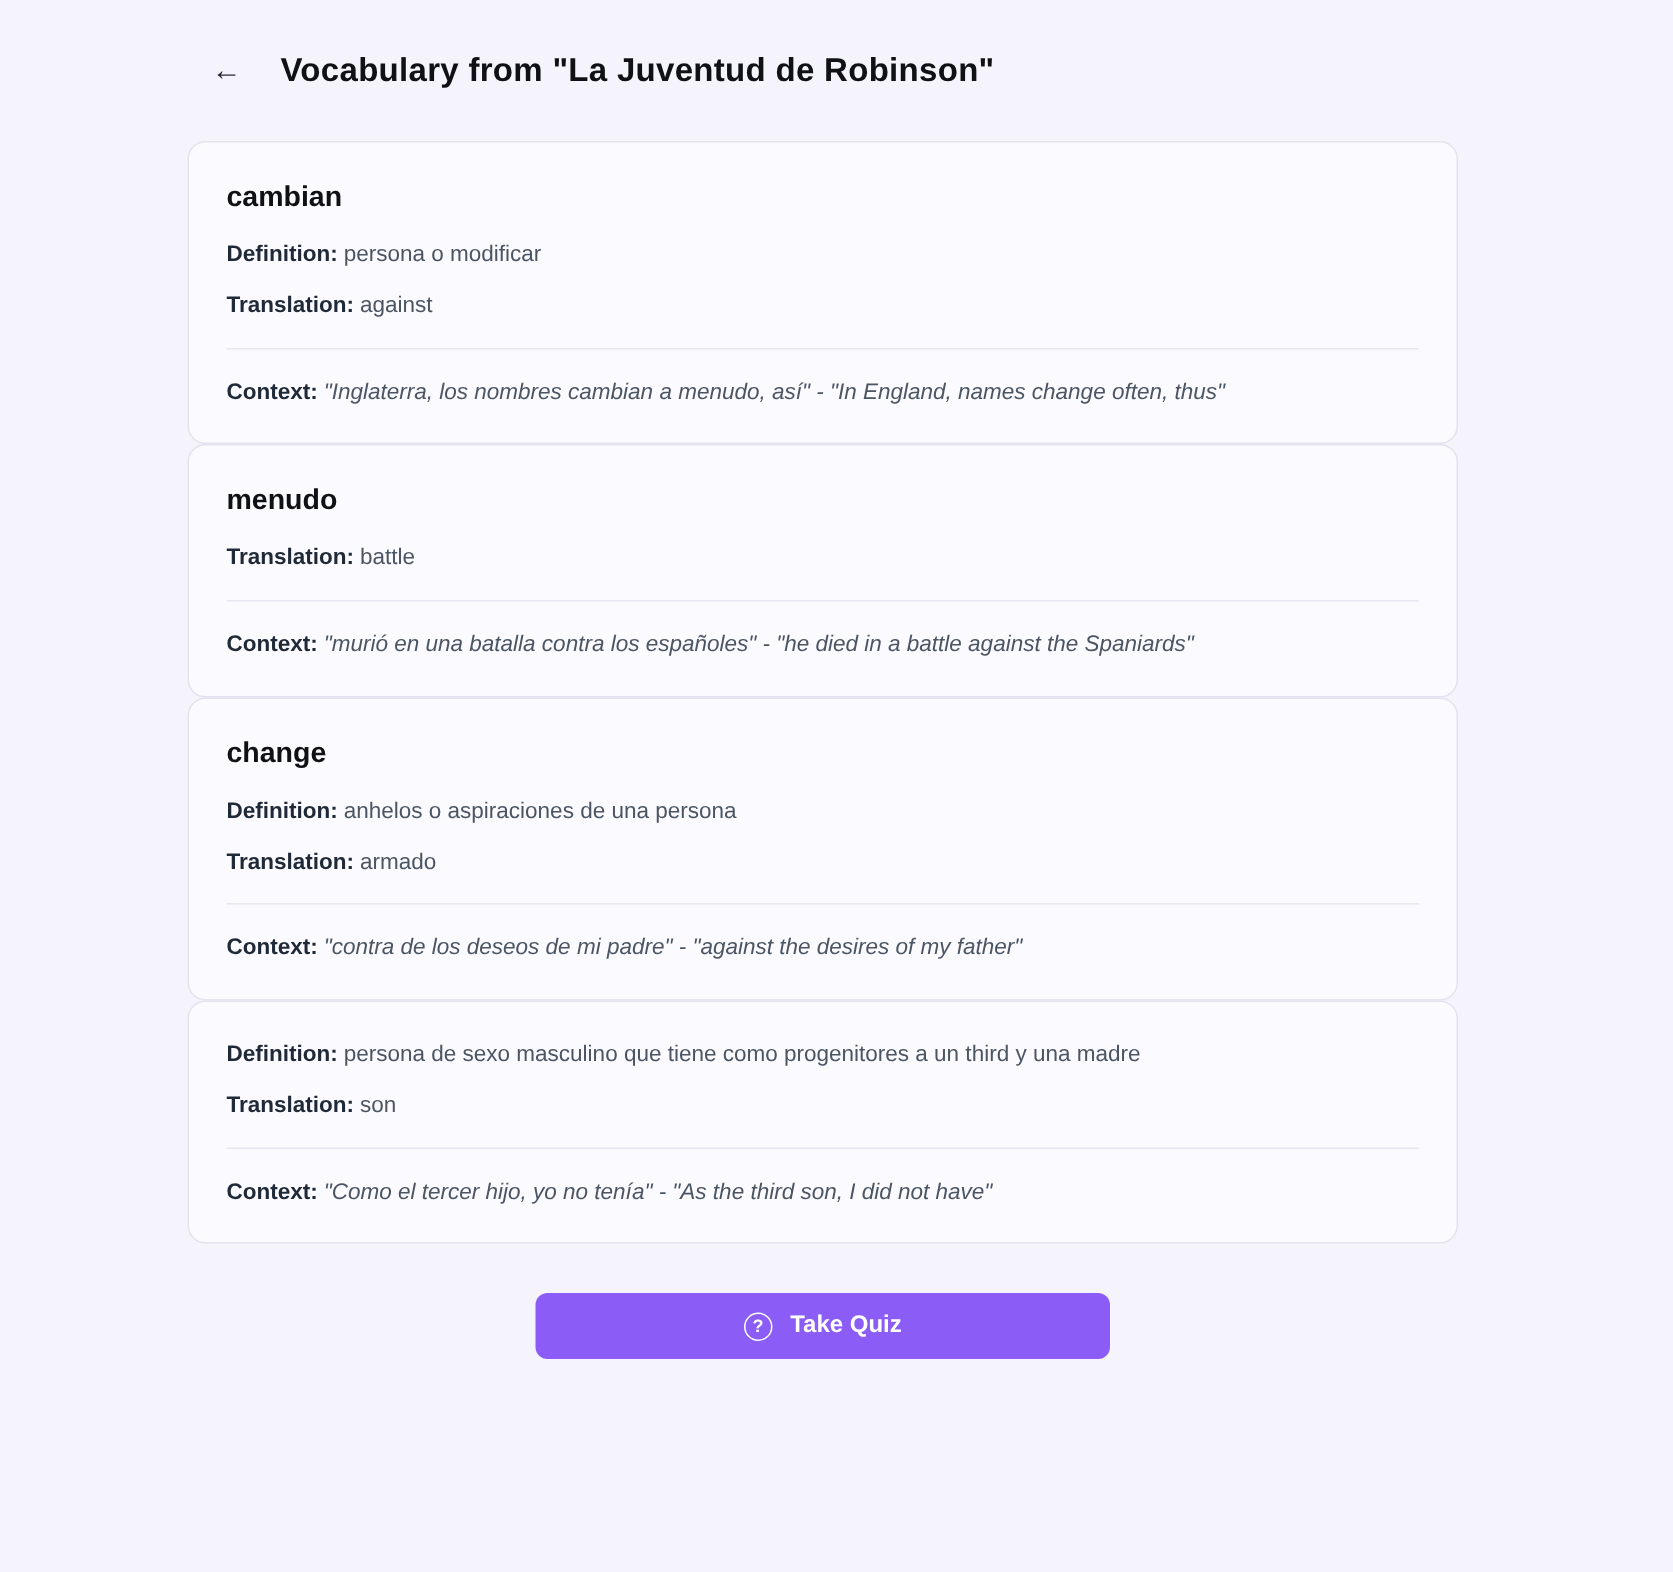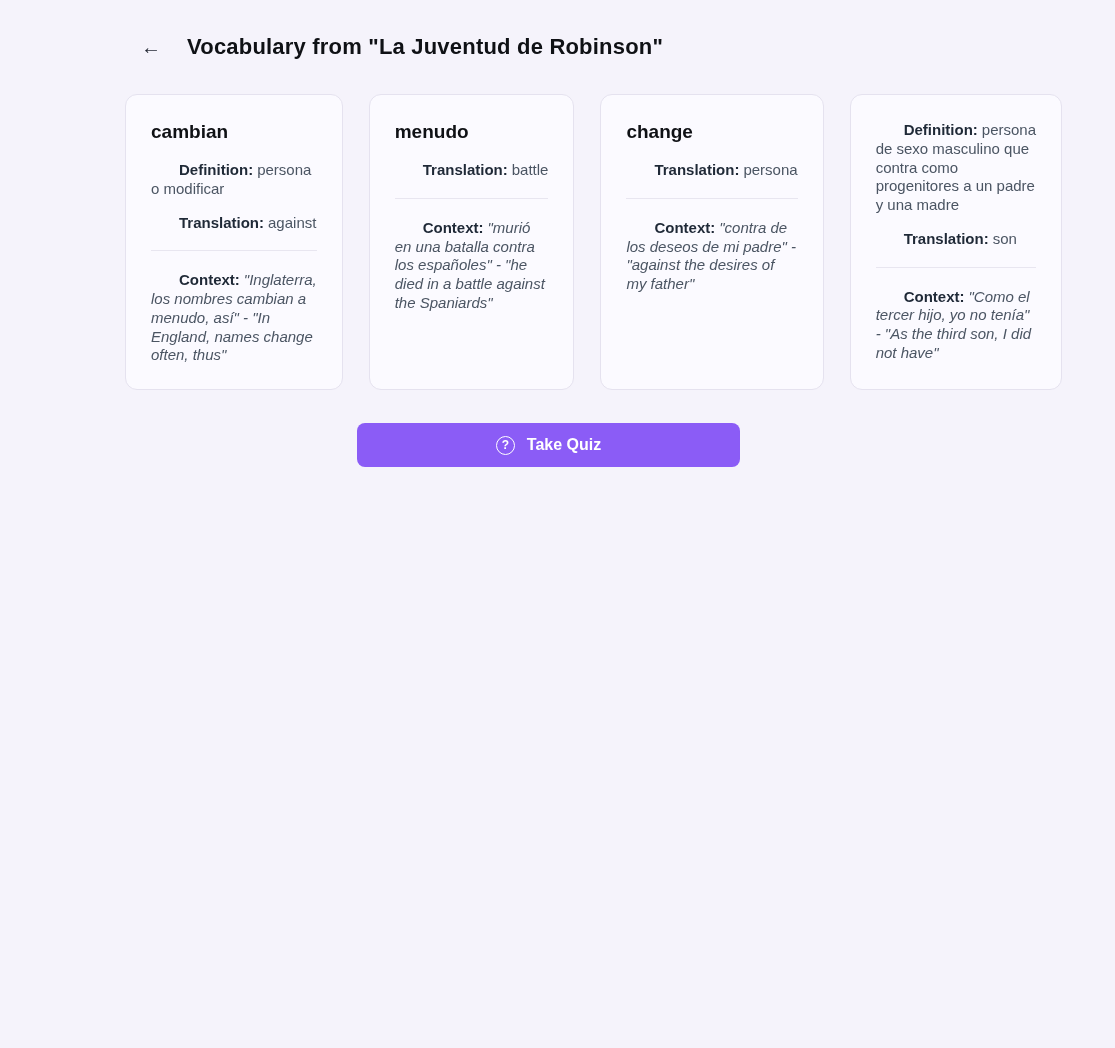--- a/index.html
+++ b/index.html
@@ -47,21 +47,21 @@
   }
   .page-title {
     font-size: 22px;
     font-weight: 700;
     letter-spacing: 0.2px;
     color: var(--heading-text);
     margin: 0;
   }
   .card-list {
     display: flex;
-    gap: 26px;
+    flex-direction: column;
   }
   .card {
     background: var(--card-bg);
     border: 1px solid var(--card-border);
     border-radius: 12px;
     padding: 26px 25px 24px 25px;
   }
   .word {
     font-size: 19px;
     font-weight: 700;
@@ -72,21 +72,20 @@
     font-size: 15px;
     color: var(--value-text);
     margin-bottom: 15px;
     line-height: 1.25;
   }
   .row:last-of-type { margin-bottom: 0; }
   .row .label {
     font-weight: 700;
     color: var(--label-text);
     margin-right: 4px;
-    margin-left: 28px;
   }
   .divider {
     border: none;
     border-top: 1px solid var(--divider);
     margin: 18px 0 20px 0;
   }
   .context-value { font-style: italic; }
   .button-wrap {
     text-align: center;
     margin-top: 33px;
@@ -152,31 +151,34 @@
       </div>
       <hr class="divider">
       <div class="row">
         <span class="label">Context:</span><span class="context-value">"murió en una batalla contra los españoles" - "he died in a battle against the Spaniards"</span>
       </div>
     </div>
 
     <div class="card">
       <h2 class="word">change</h2>
       <div class="row">
-        <span class="label">Translation:</span><span class="value">persona</span>
+        <span class="label">Definition:</span><span class="value">anhelos o aspiraciones de una persona</span>
+      </div>
+      <div class="row">
+        <span class="label">Translation:</span><span class="value">armado</span>
       </div>
       <hr class="divider">
       <div class="row">
         <span class="label">Context:</span><span class="context-value">"contra de los deseos de mi padre" - "against the desires of my father"</span>
       </div>
     </div>
 
     <div class="card">
       <div class="row">
-        <span class="label">Definition:</span><span class="value">persona de sexo masculino que contra como progenitores a un padre y una madre</span>
+        <span class="label">Definition:</span><span class="value">persona de sexo masculino que tiene como progenitores a un third y una madre</span>
       </div>
       <div class="row">
         <span class="label">Translation:</span><span class="value">son</span>
       </div>
       <hr class="divider">
       <div class="row">
         <span class="label">Context:</span><span class="context-value">"Como el tercer hijo, yo no tenía" - "As the third son, I did not have"</span>
       </div>
     </div>
   </div>

